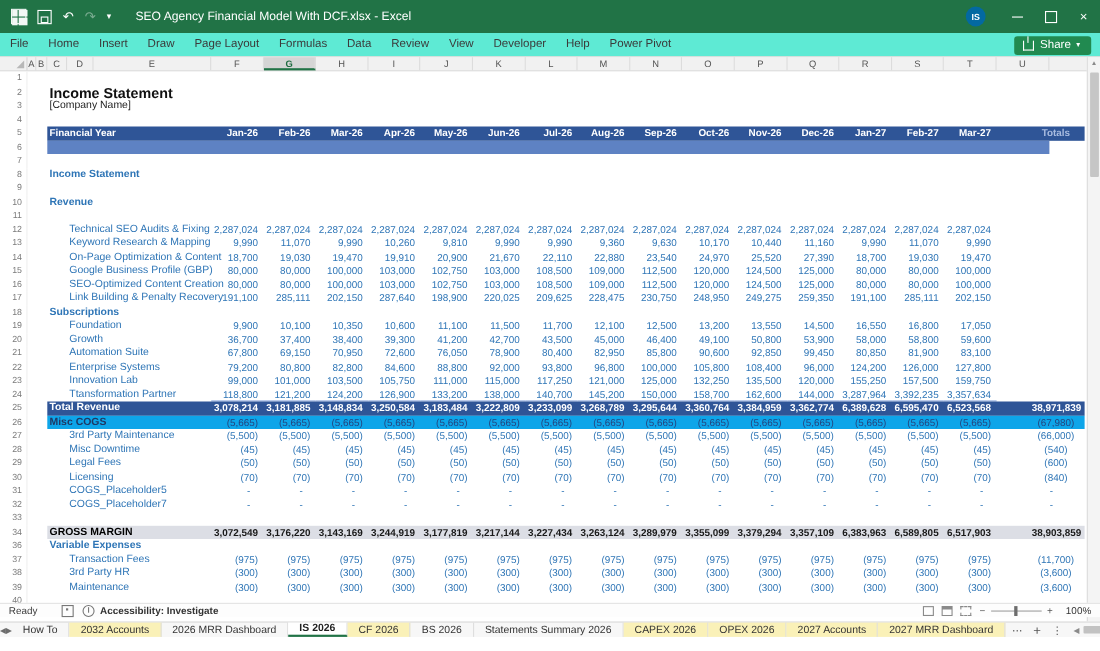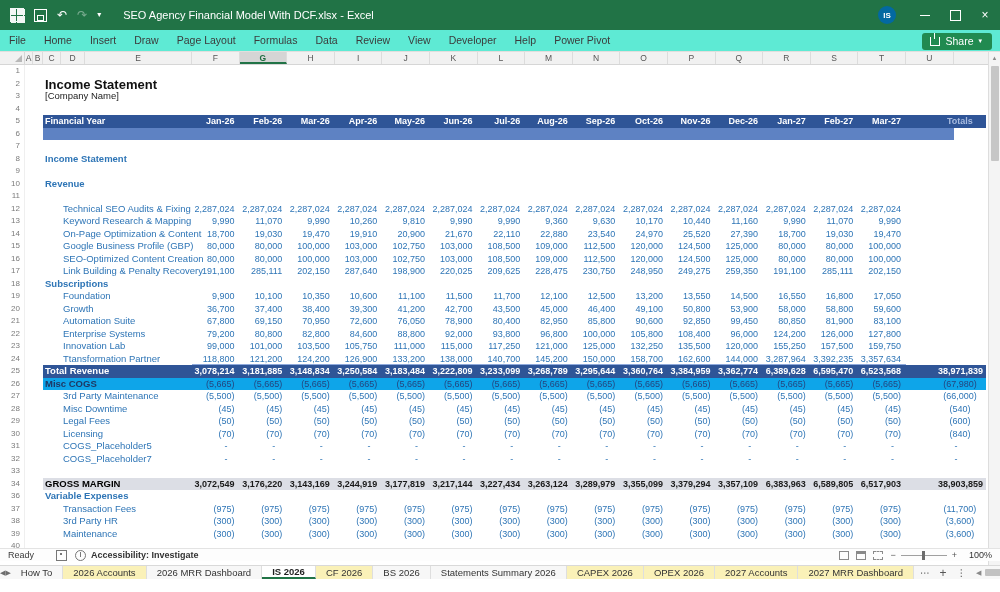--- a/index.html
+++ b/index.html
@@ -840,21 +840,21 @@
     <div class="vthumb"></div>
     <div class="vfill"></div>
     <span class="arr">▼</span>
   </div>
 
   <div class="tabbar">
     <div class="tnav">◀</div>
     <div class="tnav">▶</div>
     <div id="sheettabs" style="display:flex;">
         <div class="stab plain">How To</div>
-        <div class="stab yellow">2026 Accounts</div>
+        <div class="stab yellow">2032 Accounts</div>
         <div class="stab plain">2026 MRR Dashboard</div>
         <div class="stab active">IS 2026</div>
         <div class="stab yellow">CF 2026</div>
         <div class="stab plain">BS 2026</div>
         <div class="stab plain">Statements Summary 2026</div>
         <div class="stab yellow">CAPEX 2026</div>
         <div class="stab yellow">OPEX 2026</div>
         <div class="stab yellow">2027 Accounts</div>
         <div class="stab yellow">2027 MRR Dashboard</div>
       </div>

